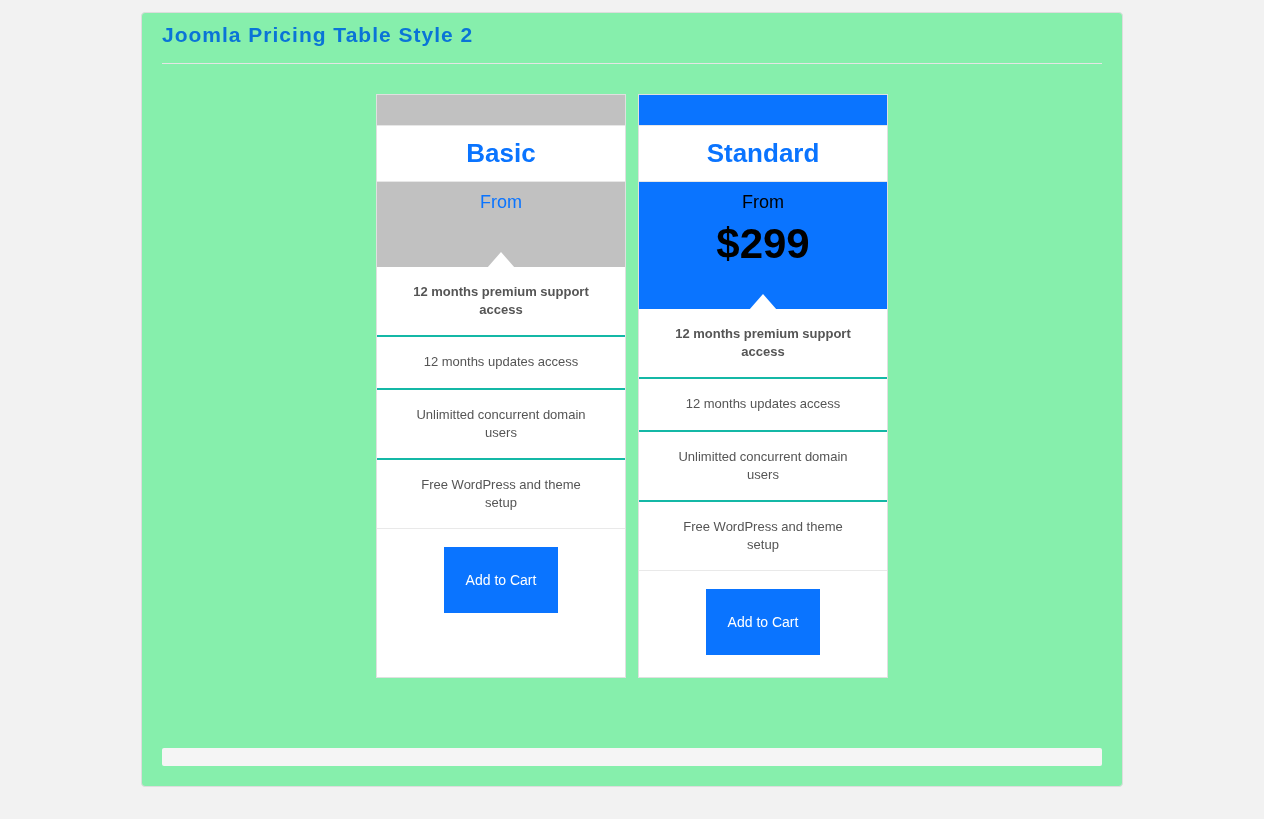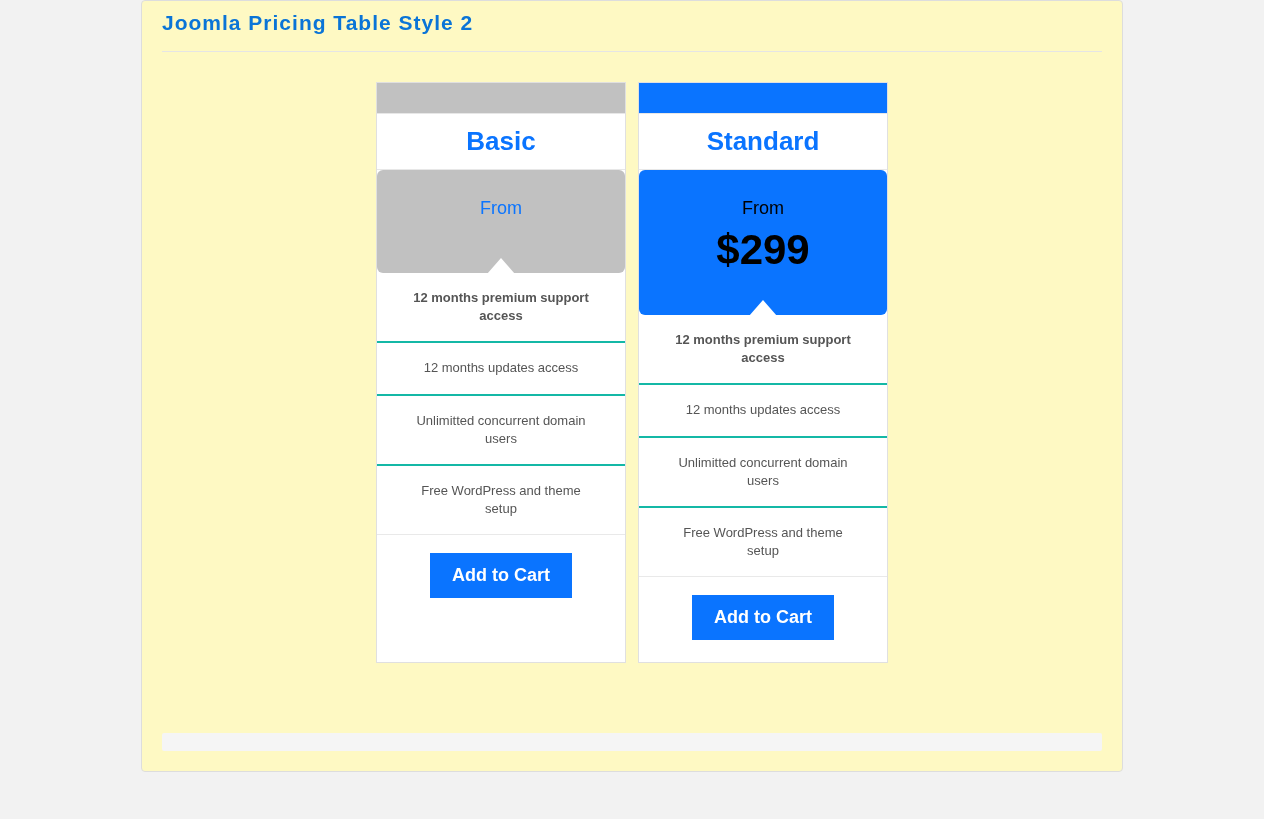--- a/index.html
+++ b/index.html
@@ -4,22 +4,22 @@
   <style>
     body {
       margin: 0;
       padding: 0;
       background: #f2f2f2;
       font-family: Arial, Helvetica, sans-serif;
       color: #333;
     }
     .panel {
       width: 980px;
-      margin: 0 auto;
-      background: #fef9c3;
+      margin: 12px auto;
+      background: #86efac;
       border: 1px solid #ddd;
       border-radius: 4px;
       padding: 0;
     }
     .panel-header {
       margin: 0 20px;
       padding: 10px 0 16px 0;
       border-bottom: 1px solid #e5e5e5;
     }
     .panel-title {
@@ -59,23 +59,22 @@
     }
     .plan-name h3 {
       margin: 0;
       font-size: 26px;
       font-weight: 700;
       color: #0a74ff;
       font-family: Verdana, Geneva, sans-serif;
     }
     .plan-price {
       text-align: center;
-      padding: 28px 0 44px 0;
+      padding: 10px 0 44px 0;
       position: relative;
-      border-radius: 6px;
     }
     .plan-basic .plan-price { background: #c1c1c1; }
     .plan-standard .plan-price { background: #0a74ff; }
     .plan-price .from {
       font-size: 18px;
       display: block;
       margin-bottom: 10px;
     }
     .plan-basic .from { color: #0a74ff; }
     .plan-standard .from { color: #000; }
@@ -115,24 +114,23 @@
     .plan-cta {
       border-top: 1px solid #e9e9e9;
       padding: 18px 0 22px 0;
       text-align: center;
     }
     .btn {
       display: inline-block;
       background: #0a74ff;
       color: #fff;
       border: none;
-      padding: 12px 22px;
-      font-size: 18px;
+      padding: 25px 22px;
+      font-size: 14px;
       cursor: pointer;
-      font-weight: bold;
     }
     .bottom-bar {
       height: 18px;
       background: #f5f5f5;
       margin: 50px 20px 20px 20px;
       border-radius: 2px;
     }
   </style>
 </head>
 <body>

